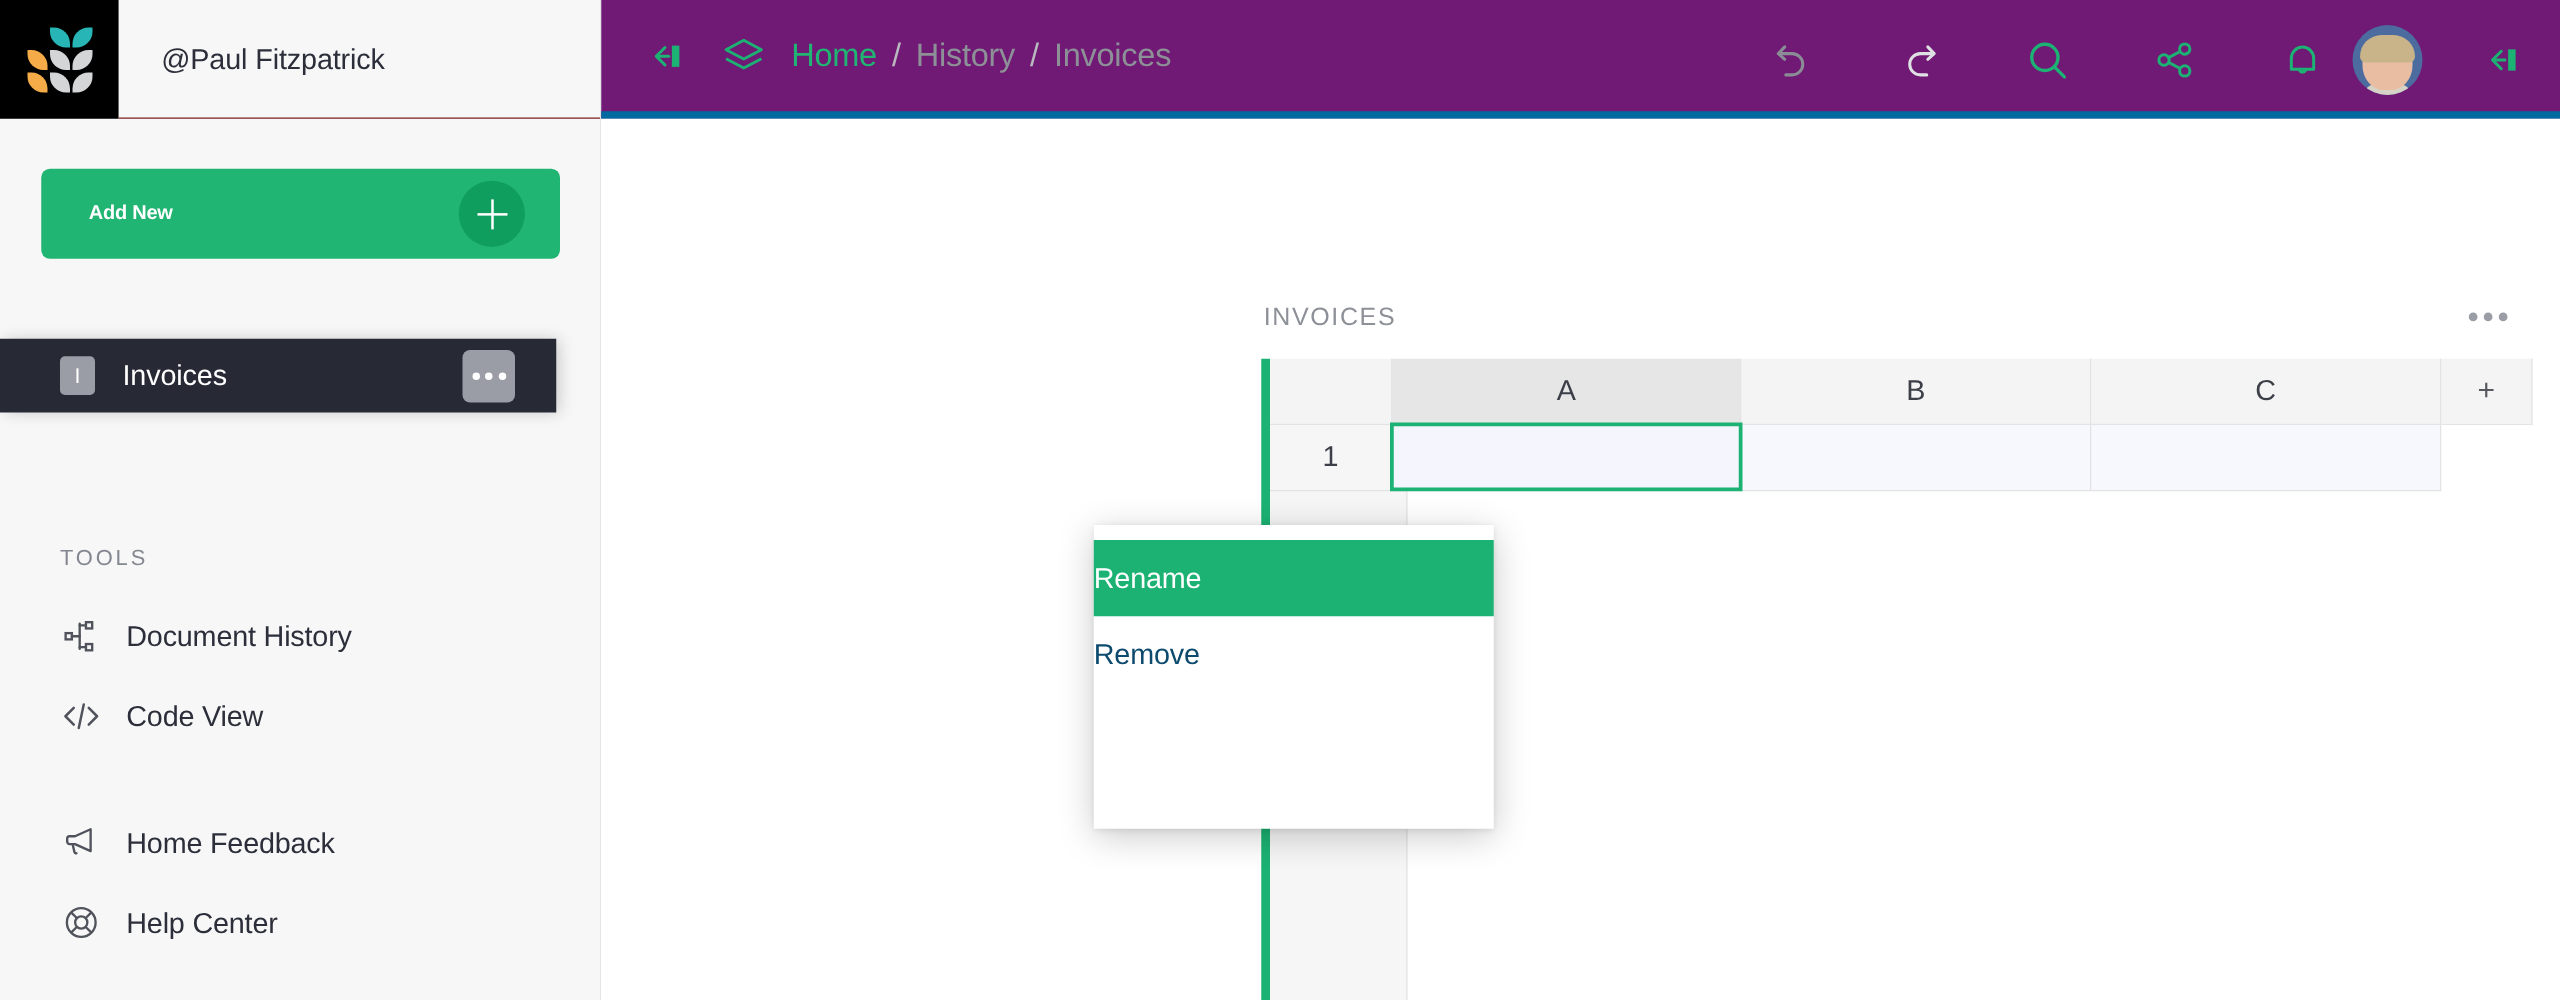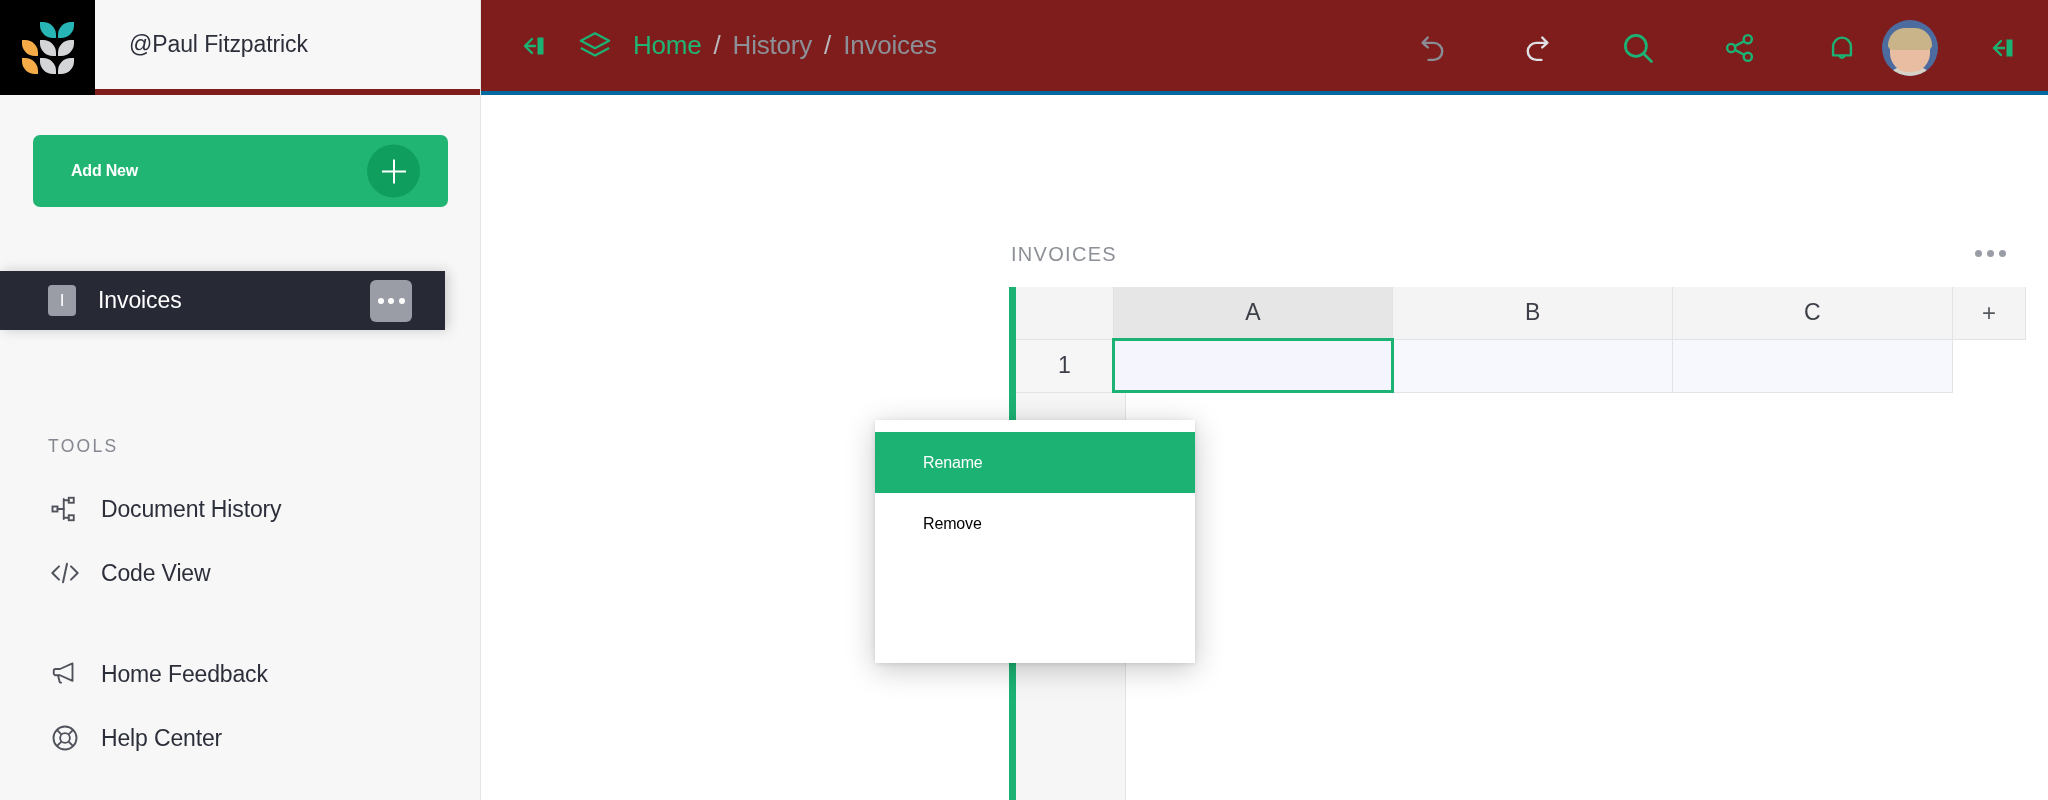--- a/index.html
+++ b/index.html
@@ -39,21 +39,21 @@
   .leaf.tr { border-radius: 0 80% 0 80%; }
   .leaf.empty { background: transparent; }
 
   .account-name {
     flex: 1;
     display: flex; align-items: center;
     padding-left: 34px;
     font-size: 23px;
     color: #2c2f3a;
     background: #f7f7f8;
-    border-bottom: 6px solid #7f1d1d;
+    border-bottom: 1px solid #7f1d1d;
     letter-spacing: -0.1px;
   }
 
   .add-new-wrap { padding: 40px 33px 0 33px; }
   .add-new-btn {
     position: relative;
     width: 415px; height: 72px;
     background: #21b573;
     border-radius: 7px;
     display: flex; align-items: center;
@@ -130,23 +130,23 @@
   #tool-2 { top: 657px; }
   #tool-3 { top: 721px; }
 
   
   .main {
     position: relative;
     flex: 1; height: 800px; background: #ffffff;
   }
   .topbar {
     position: relative;
-    height: 95px; border-bottom: 4px solid #0369a1;
+    height: 95px; border-bottom: 6px solid #0369a1;
     display: flex; align-items: center;
-    background: #7f1d1d;
+    background: #701a75;
   }
   .collapse-left {
     margin-left: 30px; width: 40px; height: 40px;
     display: flex; align-items: center; justify-content: center;
     cursor: pointer;
   }
   .layers-icon { margin-left: 24px; width: 40px; height: 40px; display:flex; align-items:center; justify-content:center; }
   .crumbs { display: flex; align-items: center; margin-left: 18px; font-size: 26px; letter-spacing: -0.2px; }
   .crumb-link { color: #21b573; cursor: pointer; }
   .crumb-sep { color: #b8babf; margin: 0 12px; }
@@ -250,26 +250,25 @@
   .ctx-menu {
     position: absolute; left: 394px; top: 325px;
     width: 320px; height: 243px;
     background: #ffffff;
     box-shadow: 0 6px 28px rgba(0,0,0,0.22), 0 1px 5px rgba(0,0,0,0.10);
     z-index: 50;
     padding-top: 12px;
   }
   .ctx-item {
     height: 61px; display: flex; align-items: center;
-    padding-left: 48px;
-    font-size: 16px; color: #23252f;
+    font-size: 23px; color: #23252f;
     cursor: pointer; letter-spacing: -0.15px;
   }
   .ctx-item.highlight { background: #1cb273; color: #ffffff; }
-  .ctx-item.disabled { color: #000000; cursor: default; }
+  .ctx-item.disabled { color: #0c4a6e; cursor: default; }
   .ctx-spacer { height: 14px; }
 </style>
 </head>
 <body>
 
 <div id="app">
 
   <aside class="sidebar">
 
     <div class="sidebar-top">

